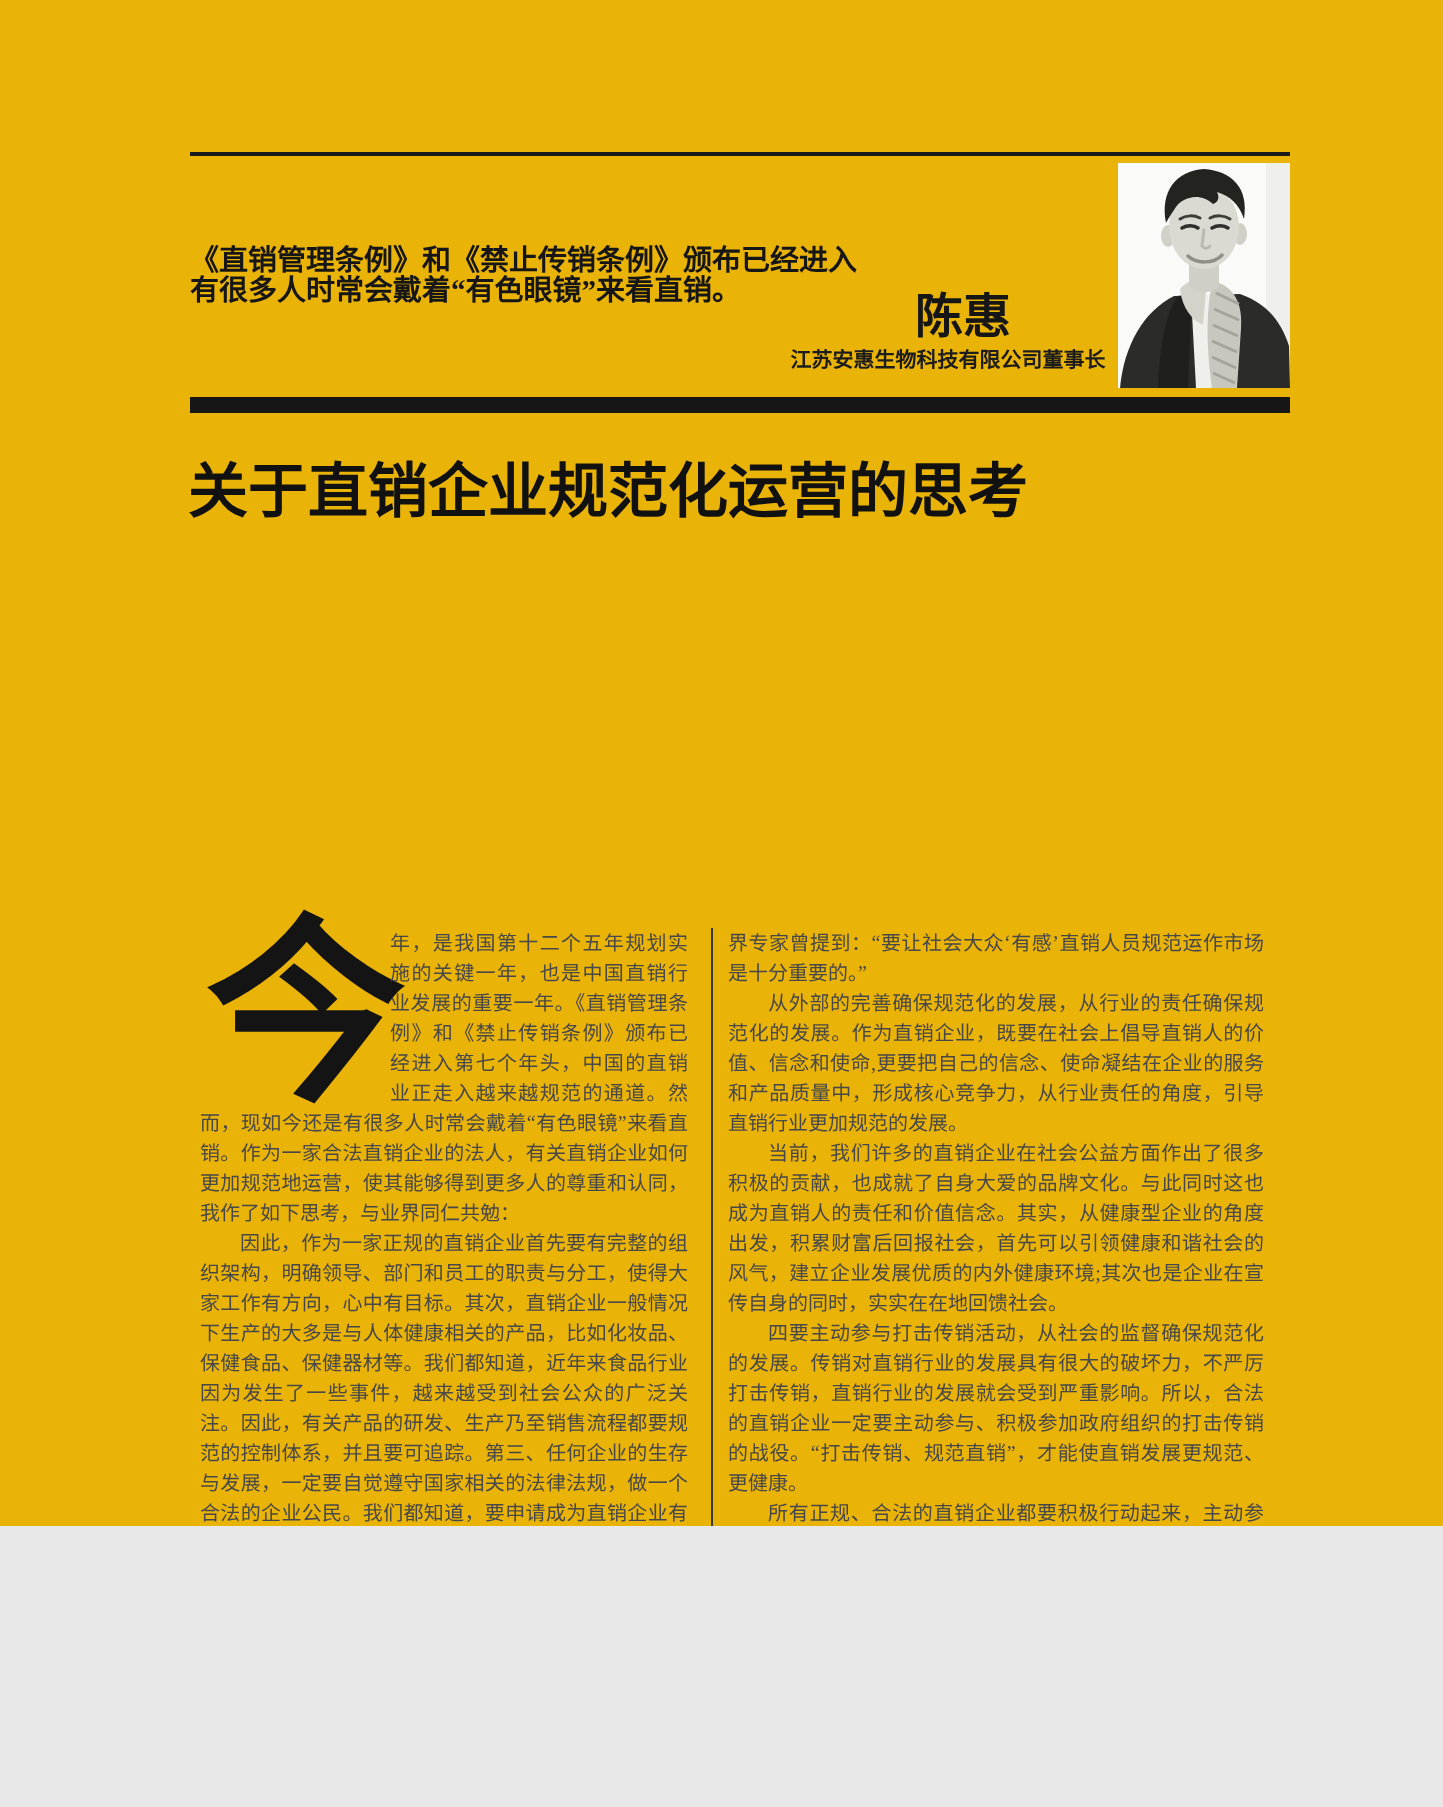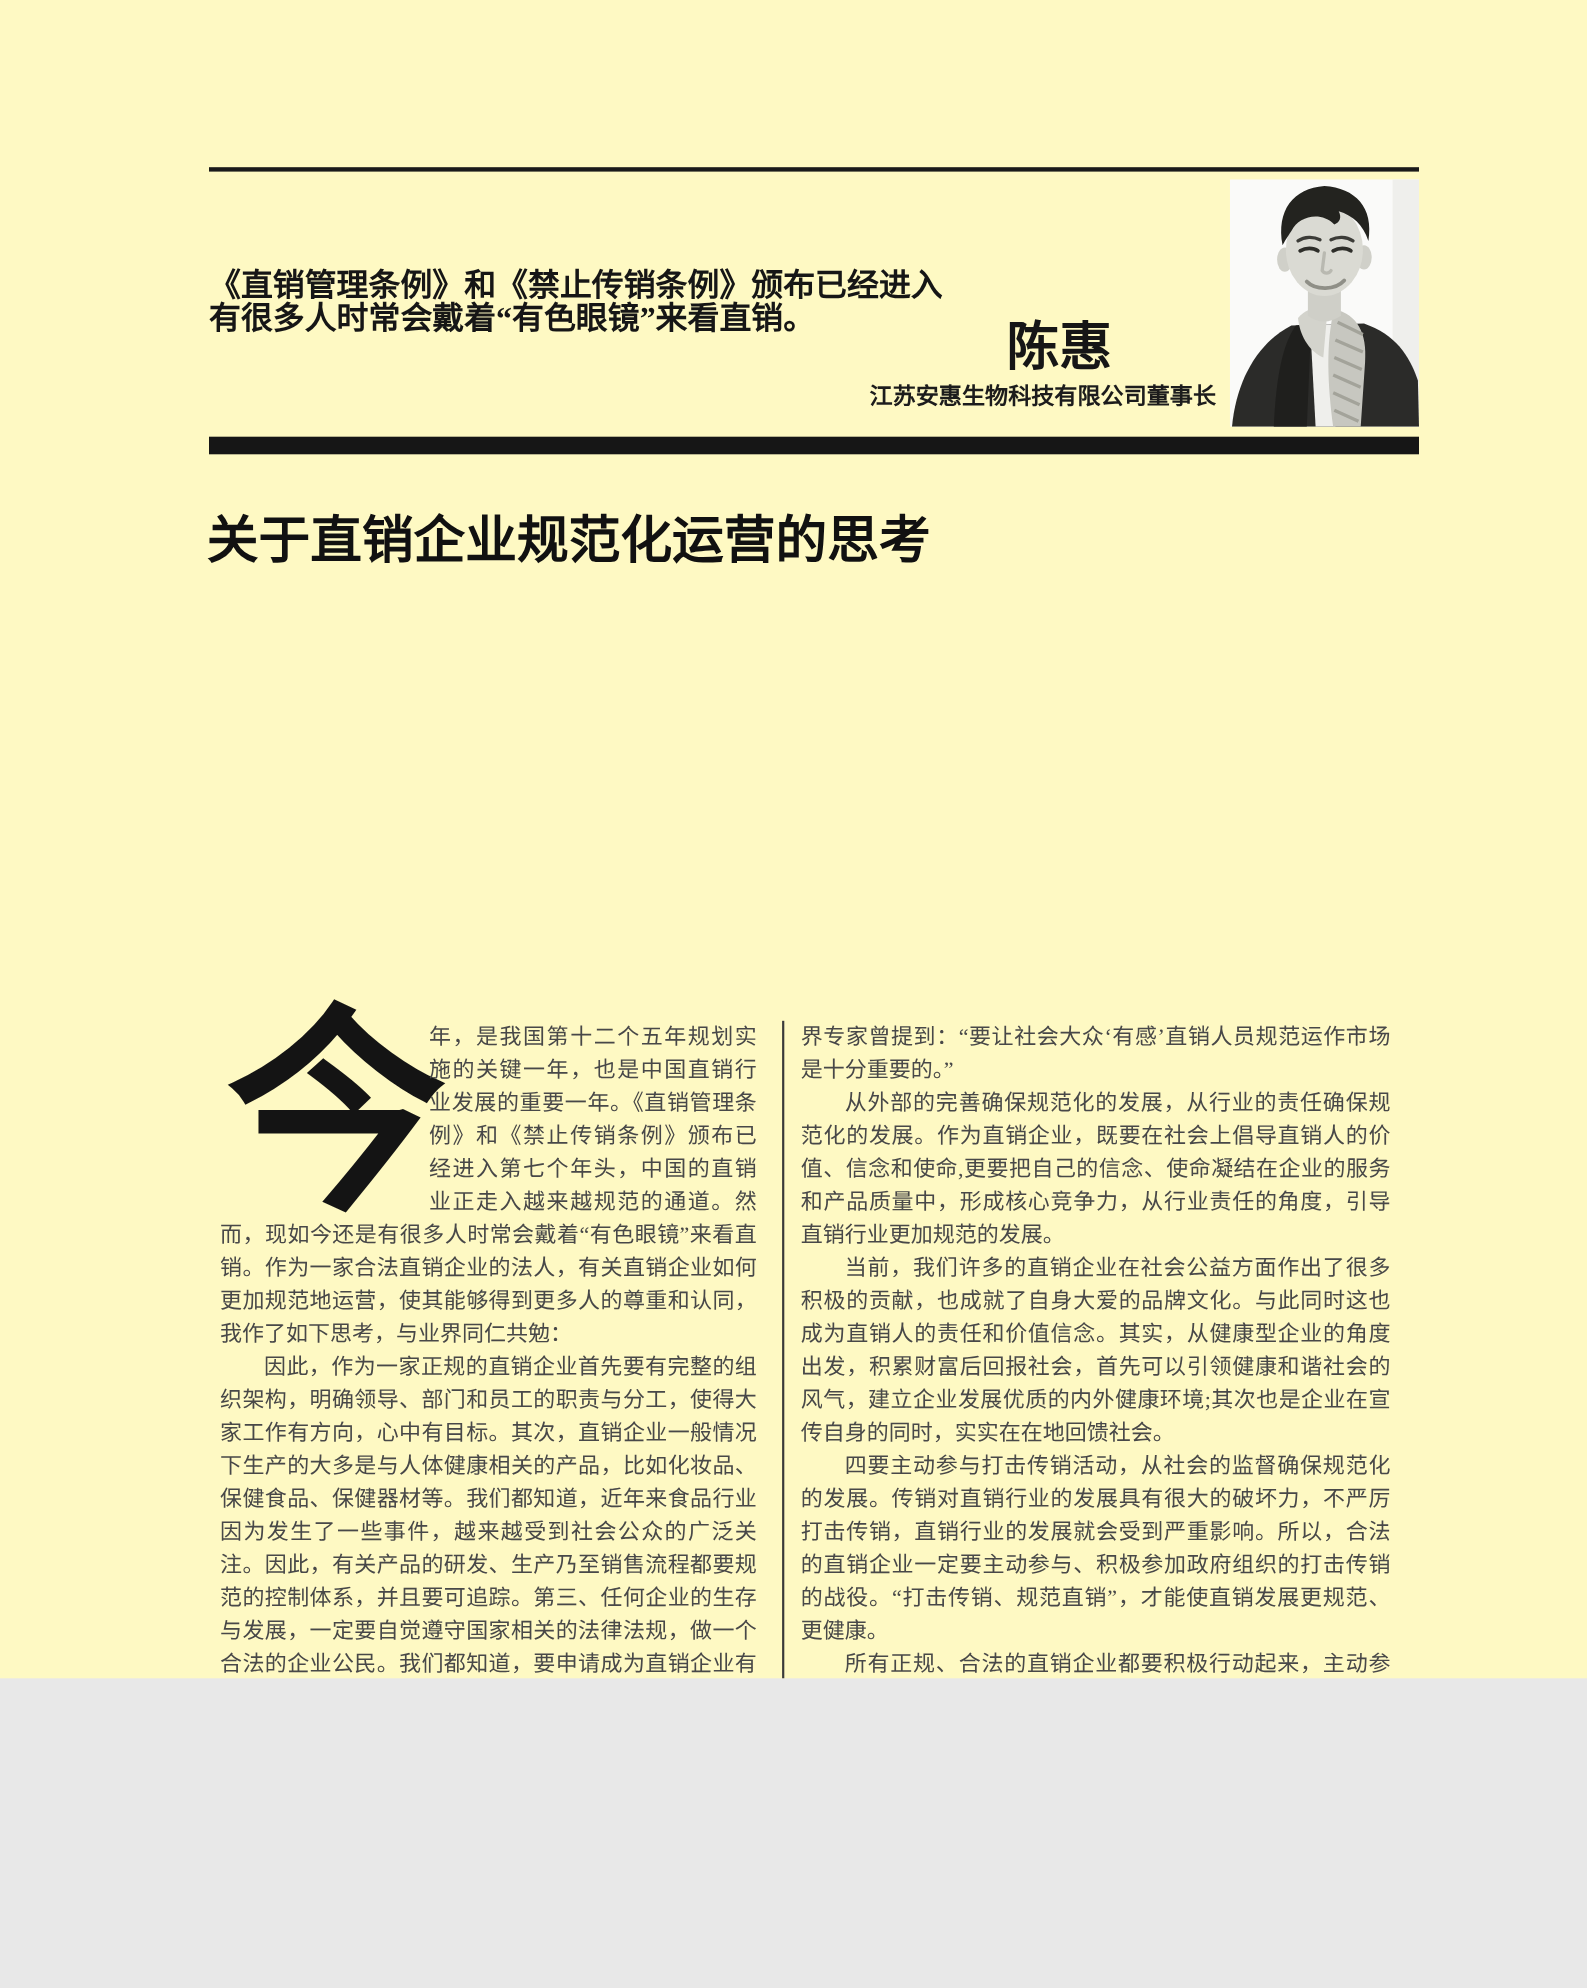--- a/index.html
+++ b/index.html
@@ -1,33 +1,33 @@
 <!DOCTYPE html>
 <html lang="zh-CN"><head>
 <meta charset="utf-8">
 <style>
   html,body { margin:0; padding:0; background:#e8e8e8; }
   .page {
-    position:relative; width:1443px; height:1526px; background:#fef9c3;
+    position:relative; width:1443px; height:1526px; background:#eab308;
     font-family:"Liberation Serif","DejaVu Serif",serif; overflow:hidden;
   }
   
   .top-rule { position:absolute; left:190px; top:152px; width:1100px; height:4px; background:#1a1a1a; }
   .quote { position:absolute; left:190px; top:245px; width:760px;
            font-weight:700; font-size:29px; line-height:30px; color:#161616; letter-spacing:0px; }
   .qline { display:block; }
   .author-name { position:absolute; top:292px; left:813px; width:300px; text-align:center;
                  font-size:48px; line-height:50px; font-weight:700; color:#161616; }
   .author-title { position:absolute; top:348px; left:783px; width:330px; text-align:center;
                   font-size:21px; line-height:24px; font-weight:700; color:#1c1c1c; white-space:nowrap; }
   .photo { position:absolute; left:1118px; top:163px; width:172px; height:225px; }
   .black-bar { position:absolute; left:190px; top:397px; width:1100px; height:16px; background:#161616; }
   
   .title { position:absolute; left:188px; top:452px; margin:0; width:1100px;
-           font-size:47px; line-height:80px; font-weight:700; color:#111111; letter-spacing:0px; }
+           font-size:60px; line-height:80px; font-weight:700; color:#111111; letter-spacing:0px; }
   
   .body { position:absolute; left:200px; top:928px; width:1064px; display:flex; align-items:flex-start; }
   .col { color:#484848; font-size:20px; line-height:30px; text-align:justify; }
   .col-left  { width:488px; }
   .col-right { width:536px; }
   .col-divider { width:2px; height:723px; background:#3a3a3a; margin-left:23px; margin-right:15px; }
   .para { margin:0; }
   .para.indent { text-indent:2em; }
   .dropcap {
     float:left; width:178px; height:148px; margin:4px 6px 0 6px;

